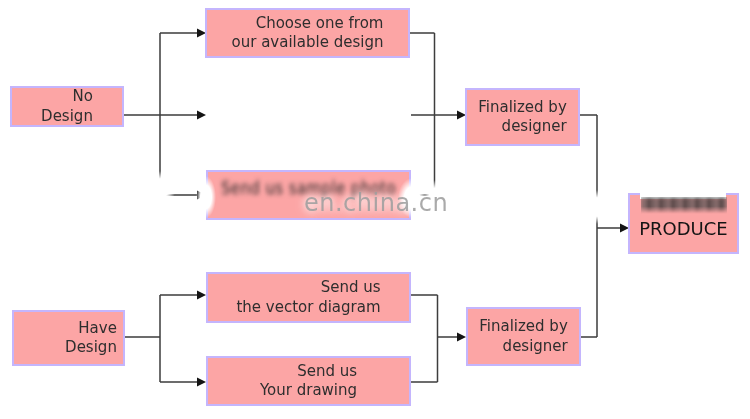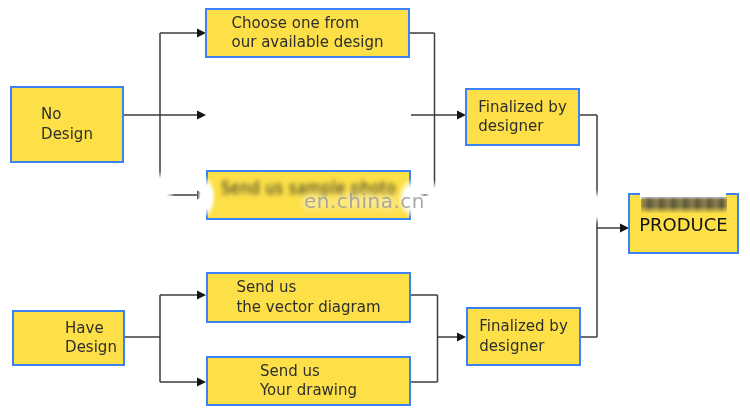--- a/index.html
+++ b/index.html
@@ -1,56 +1,56 @@
 <!DOCTYPE html>
 <html><head>
 <meta charset="utf-8">
 <style>
   html,body{margin:0;padding:0;background:#fff;}
   .canvas{
     position:relative;width:750px;height:419px;background:#ffffff;
     font-family:"DejaVu Sans","Liberation Sans",sans-serif;overflow:hidden;
   }
   .node{
-    position:absolute;box-sizing:border-box;background:#fde047;
-    border:2px solid #3b82f6;color:#2e2e2e;
-    display:flex;align-items:center;justify-content:center;text-align:left;
+    position:absolute;box-sizing:border-box;background:#fca5a5;
+    border:2px solid #c4b5fd;color:#2e2e2e;
+    display:flex;align-items:center;justify-content:center;text-align:right;
     font-size:15px;line-height:1.28;white-space:pre-line;
   }
   .node-label{white-space:pre-line;}
   #svg-lines{position:absolute;left:0;top:0;pointer-events:none;}
   #svg-lines path{stroke:#3d3d3d;stroke-width:1.5;fill:none;}
   #svg-lines polygon{fill:#141414;stroke:none;}
   
   .smudge-text{
     display:block;filter:blur(2.1px);transform:scaleY(1.22);
     color:#262626;letter-spacing:.4px;white-space:nowrap;
   }
   .node-sample{align-items:flex-start;justify-content:center;padding-top:7px;}
   .watermark{
-    position:absolute;left:304px;top:189px;font-size:20px;letter-spacing:.5px;
+    position:absolute;left:304px;top:189px;font-size:24px;letter-spacing:.5px;
     color:rgba(158,158,158,.88);
     text-shadow:0 0 7px rgba(255,255,255,.95),0 0 12px rgba(255,255,255,.8);
     white-space:nowrap;
   }
   .blob{
     position:absolute;
     background:radial-gradient(ellipse closest-side,#ffffff 55%,rgba(255,255,255,0) 100%);
   }
   .eraser{position:absolute;background:#ffffff;}
   .produce-smudge{
     position:absolute;left:641px;top:197px;width:86px;height:17px;
     background:repeating-linear-gradient(90deg,
       rgba(35,35,35,.95) 0px, rgba(130,130,130,.55) 4px,
       rgba(25,25,25,.95) 8px, rgba(150,150,150,.5) 12px);
     filter:blur(1.9px);
     -webkit-mask-image:linear-gradient(180deg,#000 55%,transparent 100%);
     mask-image:linear-gradient(180deg,#000 55%,transparent 100%);
   }
-  .produce-text{padding-top:2px;font-size:18px;color:#141414;}
+  .produce-text{padding-top:10px;font-size:18px;color:#141414;}
 </style>
 </head>
 <body>
 
 <div class="canvas">
 
   <svg id="svg-lines" width="750" height="419">
     <g>
       <path d="M123,115 H197 M160,33 V195 M160,33 H197 M160,195 H197"></path>
       <polygon points="197,28.5 206,33 197,37.5"></polygon>
@@ -69,21 +69,21 @@
       <path d="M124,337 H160 M160,295 V382 M160,295 H197 M160,382 H197"></path>
       <polygon points="197,290.5 206,295 197,299.5"></polygon>
       <polygon points="197,377.5 206,382 197,386.5"></polygon>
     </g>
     <g>
       <path d="M411,295 H437.5 M437.5,295 V382 M411,382 H437.5 M437.5,337 H457"></path>
       <polygon points="457,332.5 466,337 457,341.5"></polygon>
     </g>
   </svg>
 
-  <div class="node" style="left:10px;top:86px;width:114px;height:77px;">
+  <div class="node" style="left:10px;top:86px;width:114px;height:41px;">
     <span class="node-label">No
 Design</span>
   </div>
 
   <div class="node" style="left:205px;top:8px;width:205px;height:50px;">
     <span class="node-label">Choose one from
 our available design</span>
   </div>
 
 

